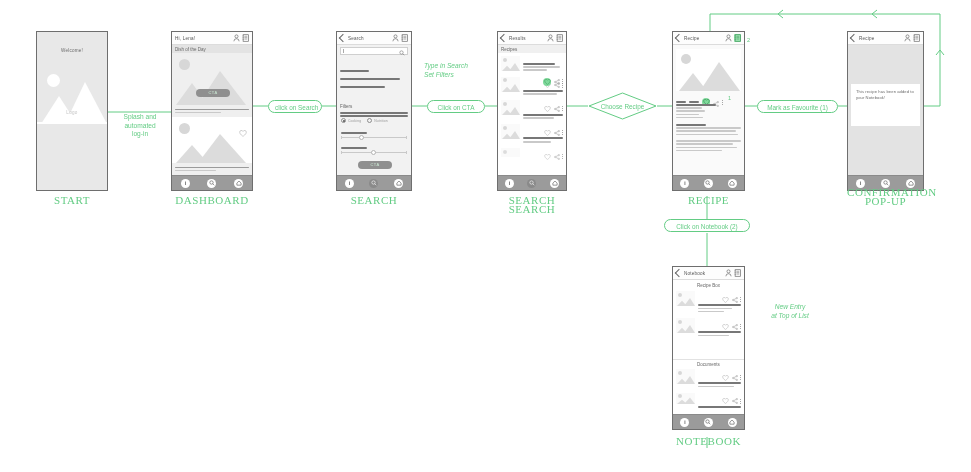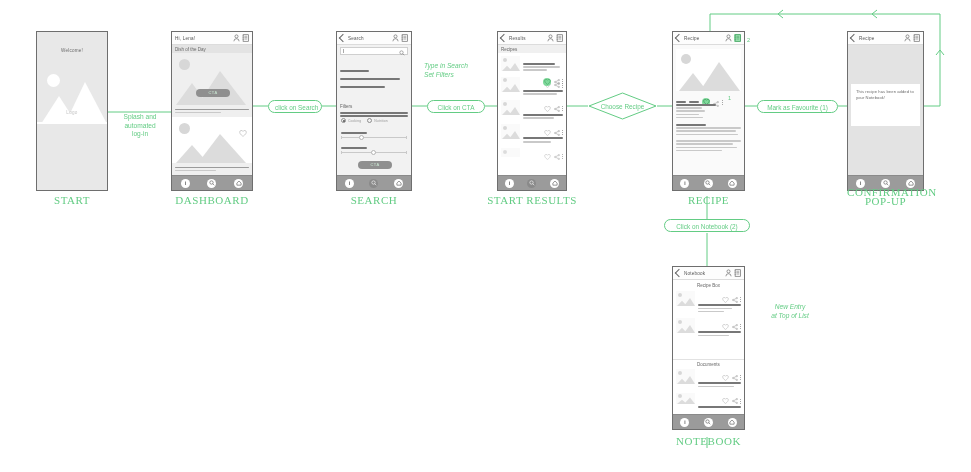--- a/index.html
+++ b/index.html
@@ -593,21 +593,21 @@
             <line x1="6.3" y1="6.3" x2="8.8" y2="8.8" stroke="#fff" stroke-width="1"></line>
           </svg>
       </div>
       <div class="navbtn">
         <svg viewBox="0 0 10 10" width="6" height="6">
             <path d="M1.5 5 5 1.8 8.5 5v3.6h-7Z" fill="none" stroke="#555" stroke-width="1"></path>
           </svg>
       </div>
     </div>
   </div>
-  <div class="screen-label" style="left:487px;top:196px;width:90px;">START RESULTS</div>
+  <div class="screen-label" style="left:487px;top:196px;width:90px;">SEARCH SEARCH</div>
 
   <div class="phone" style="left:672px;top:31px;width:73px;height:160px;background:#fafafa;">
     <div class="topbar">
       <span class="chev"></span>
       <div class="ttl">Recipe</div>
       <div class="tb-icons">
         <span class="ic">
           <svg viewBox="0 0 10 11" width="7" height="8">
               <circle cx="5" cy="3.2" r="2.2" fill="none" stroke="#6d6d6d" stroke-width="1"></circle>
               <path d="M1.3 10.2a3.7 3.7 0 0 1 7.4 0" fill="none" stroke="#6d6d6d" stroke-width="1"></path>

